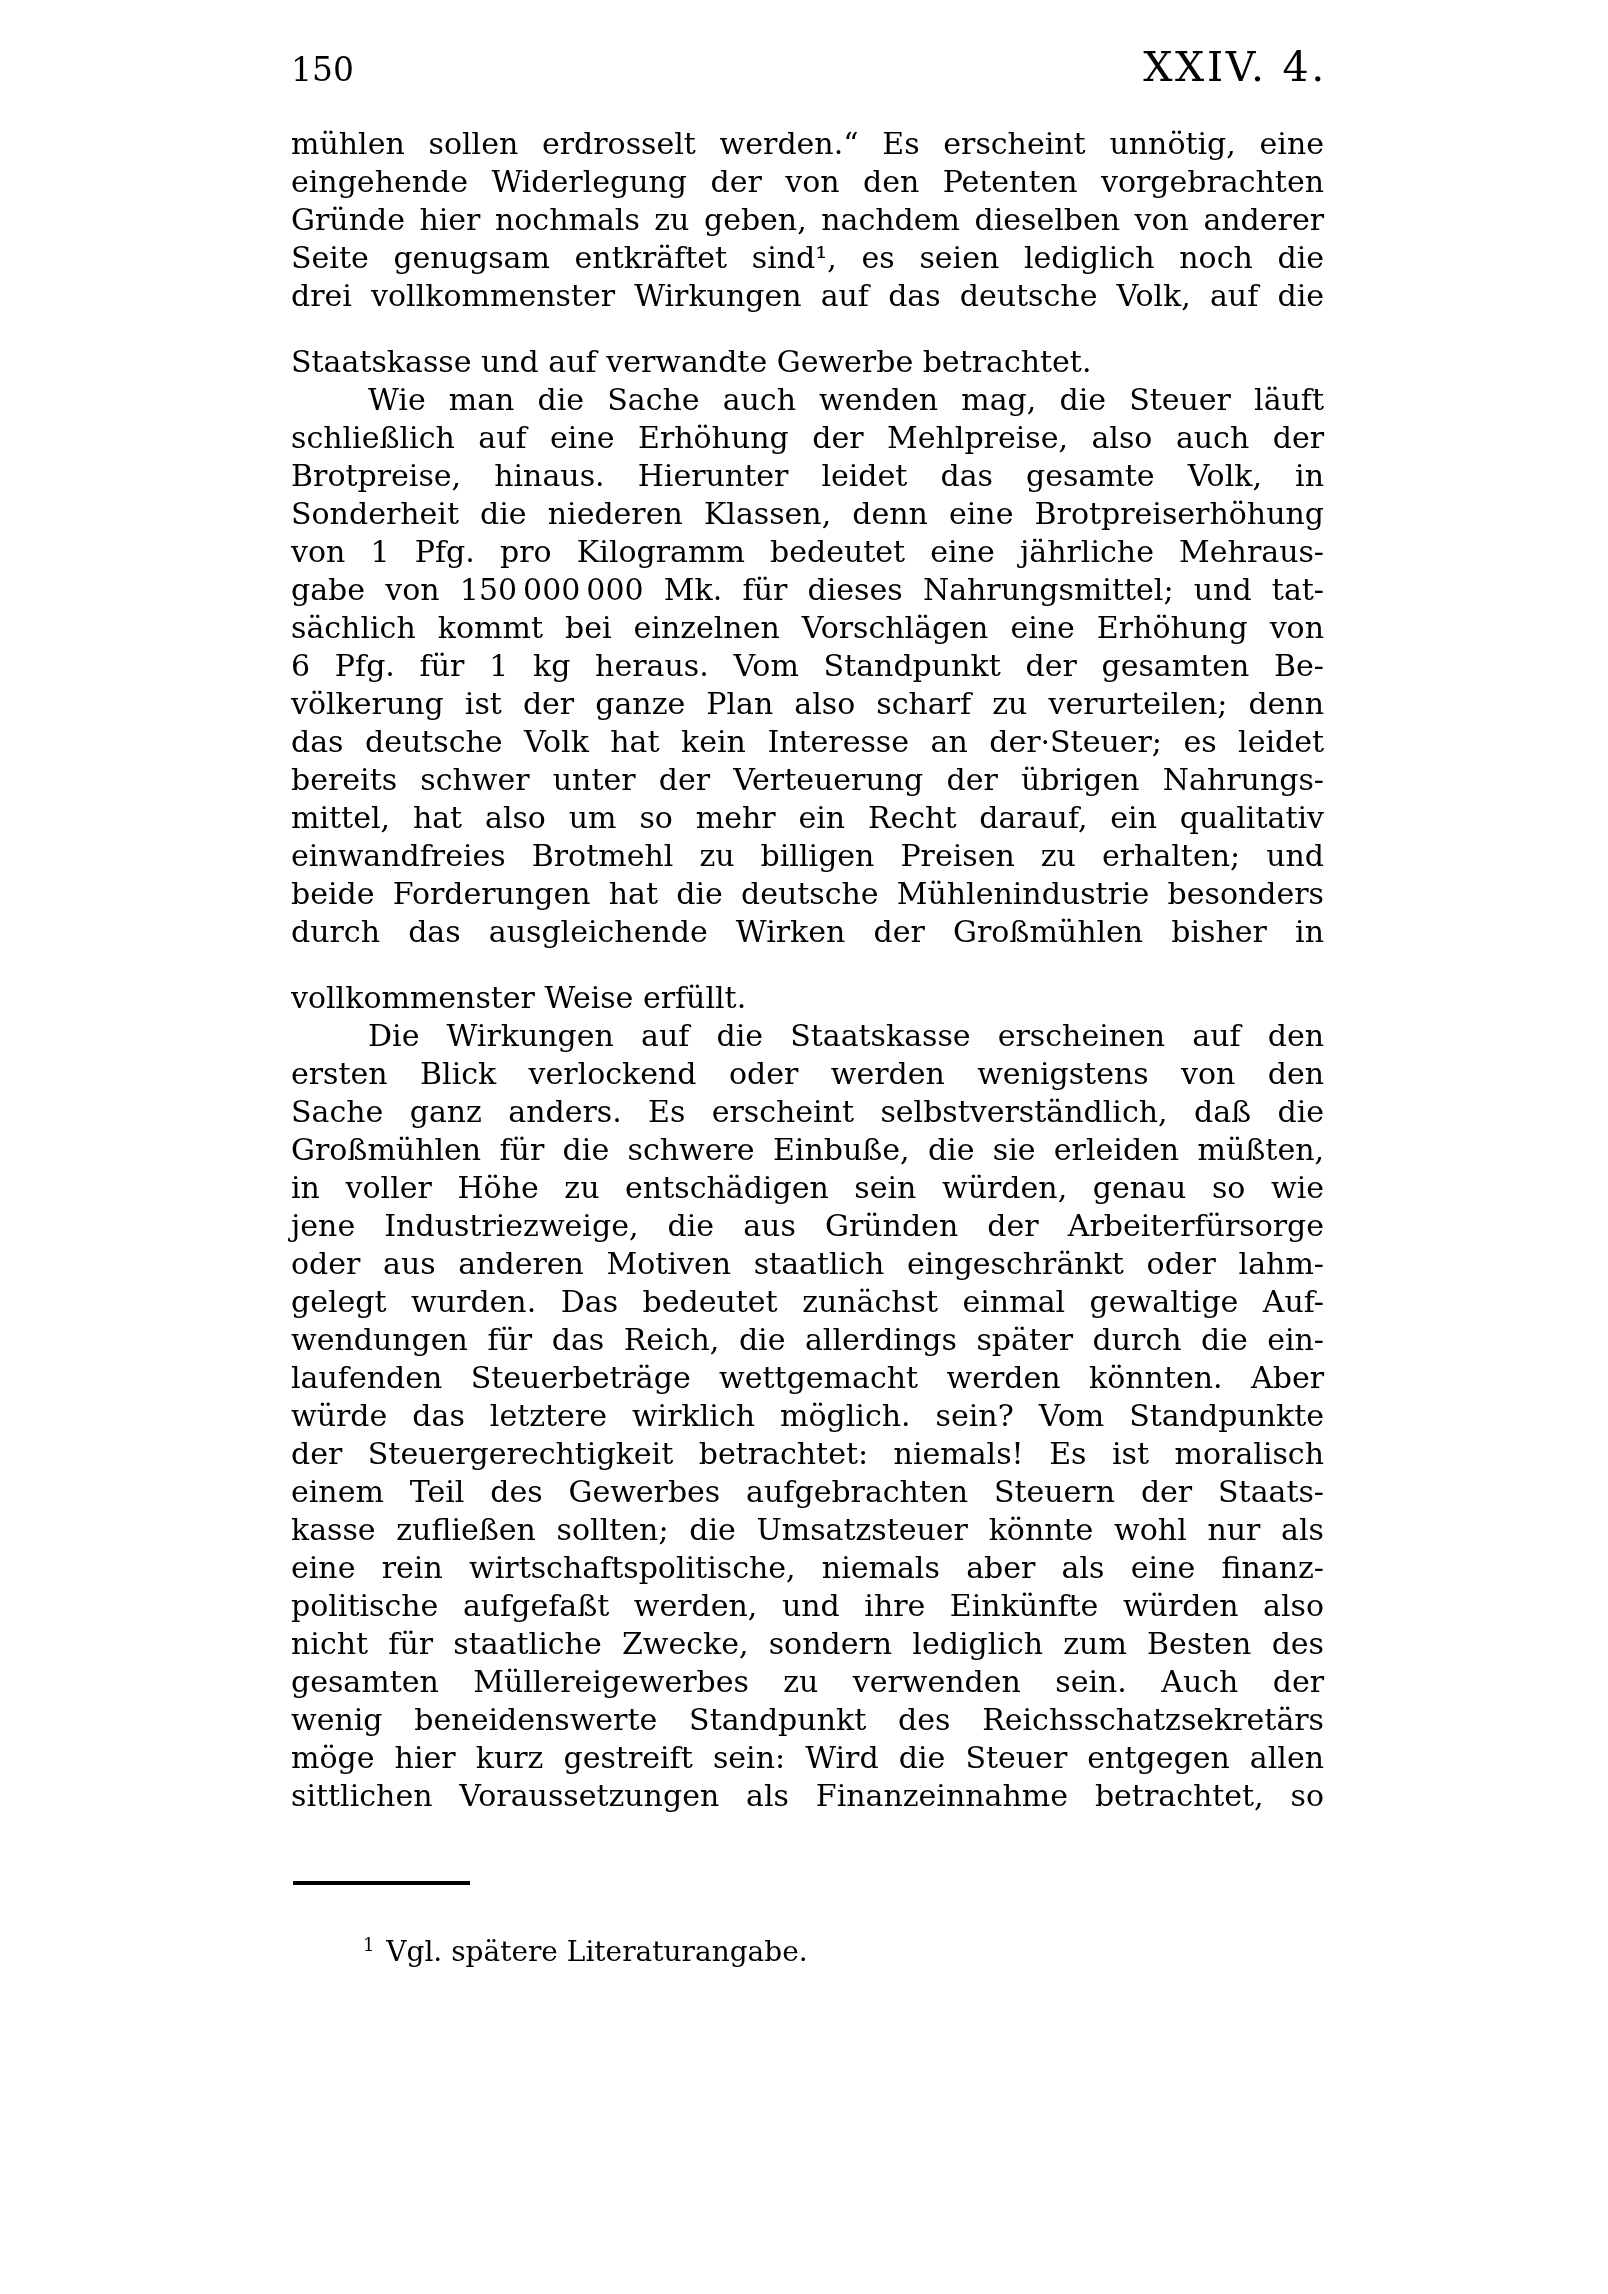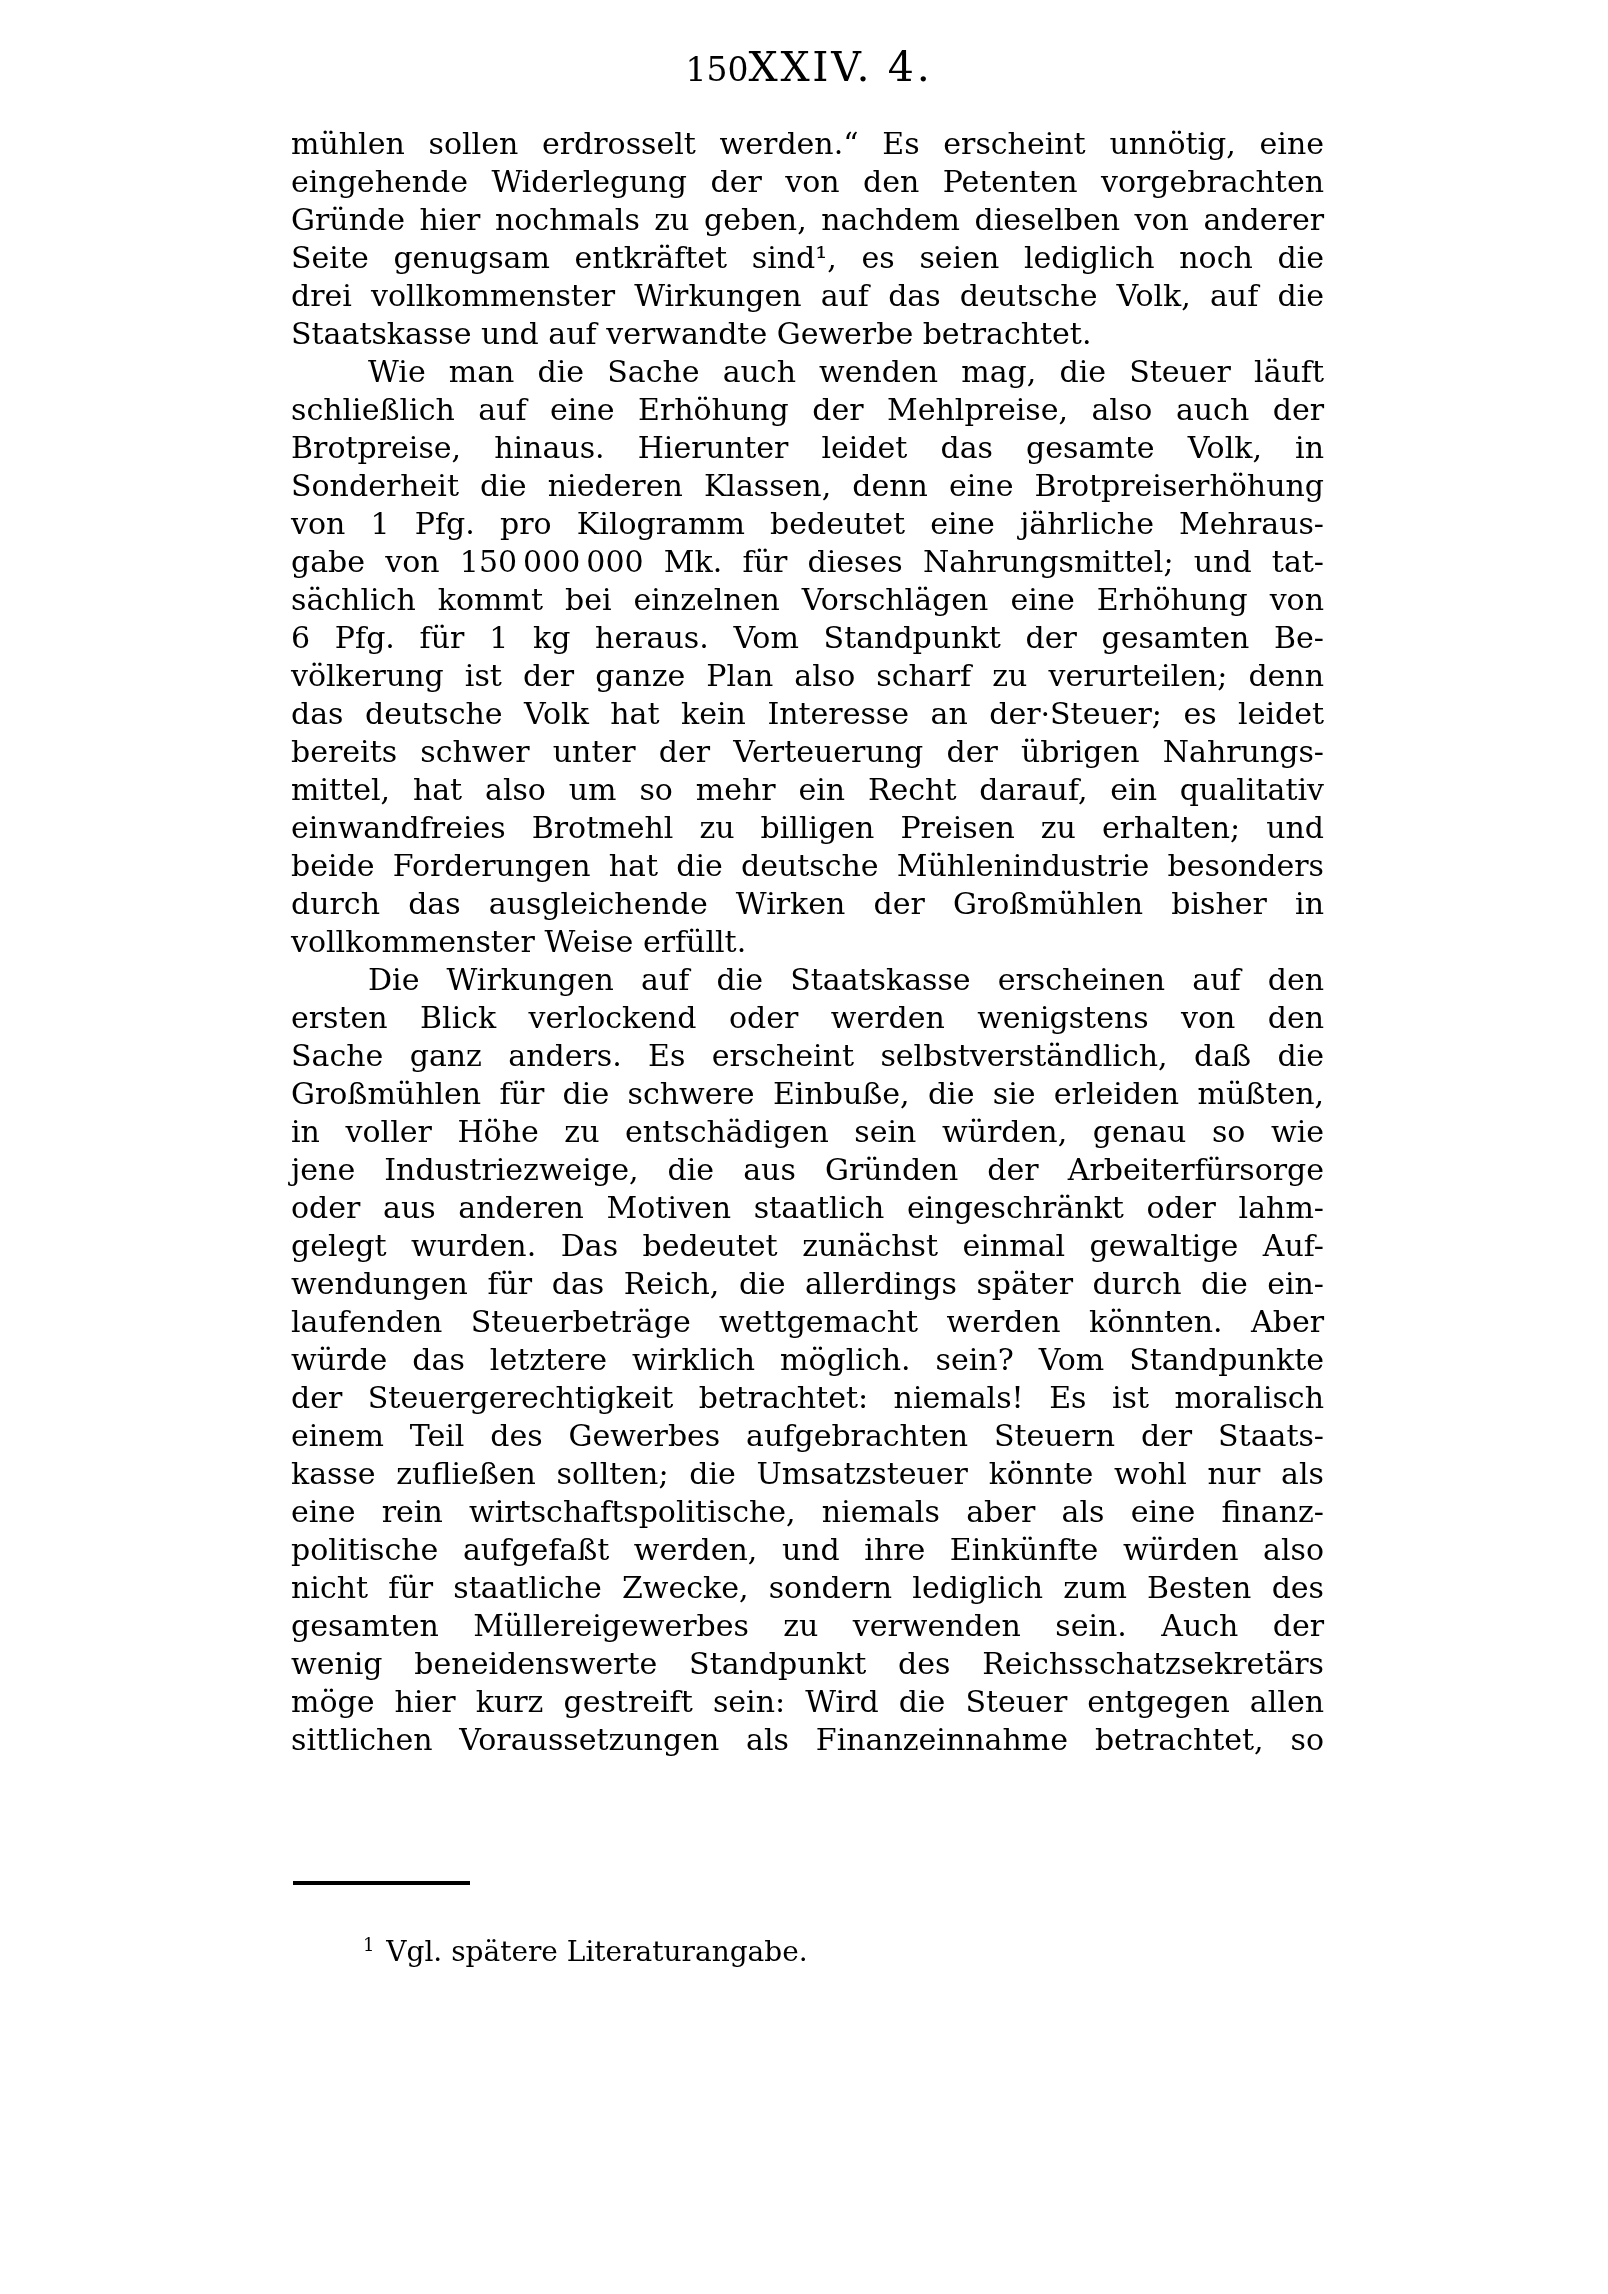--- a/index.html
+++ b/index.html
@@ -12,36 +12,36 @@
   }
   .page {
     position: relative;
     width: 1608px; height: 2294px;
     background: #ffffff;
     overflow: hidden;
   }
   .header {
     position: absolute;
     left: 291px; top: 47px; width: 1036px;
-    display: flex; justify-content: center; align-items: baseline;
+    display: flex; justify-content: space-between; align-items: baseline;
   }
   .page-number { font-size: 33px; line-height: 1; }
   .chapter-ref { font-size: 41px; letter-spacing: 2.7px; line-height: 1; }
   .textblock {
     position: absolute;
     left: 291px; top: 125px; width: 1033px;
     font-size: 30px;
   }
   .line {
     height: 38px; line-height: 38px;
     text-align: justify;
     text-align-last: justify;
     text-justify: inter-word;
   }
-  .line.endline { text-align: left; text-align-last: left; }
+  .line.endline { text-align: left; text-align-last: left; margin-top: 28px; }
   .line.indent { text-indent: 77px; }
   .footnote-rule {
     position: absolute;
     left: 293px; top: 1881px;
     width: 177px; height: 3.6px;
     background: #000000;
   }
   .footnote {
     position: absolute;
     left: 291px; top: 1934px; width: 1033px;

